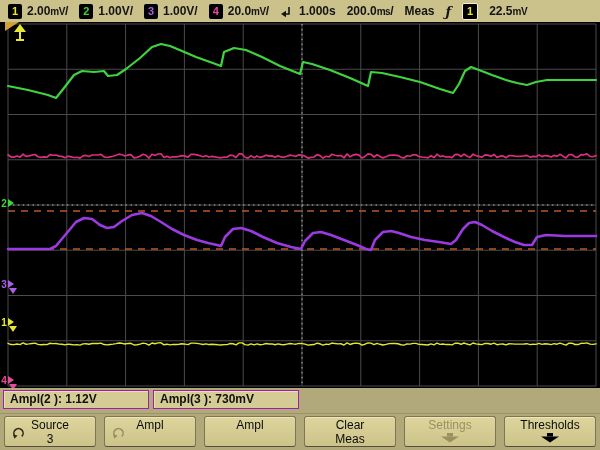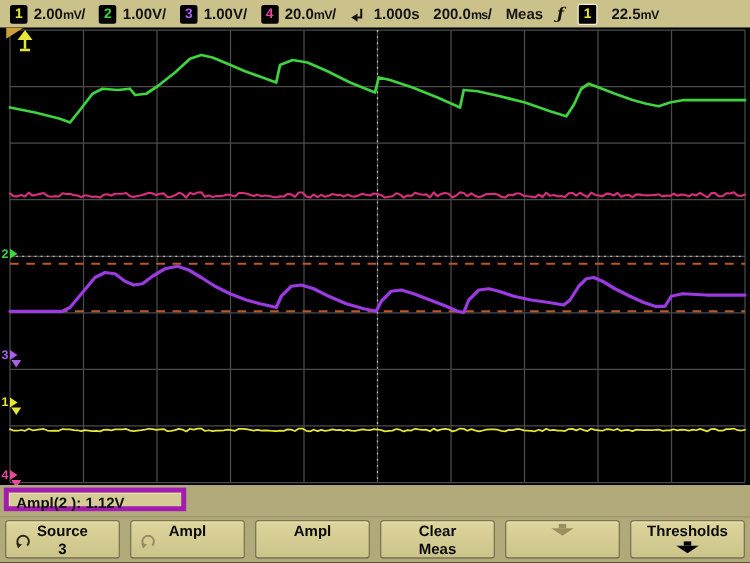--- a/index.html
+++ b/index.html
@@ -17,24 +17,24 @@
   .screen{position:absolute;top:22px;left:0;width:600px;height:366px;background:#000;overflow:hidden}
   svg.wave{position:absolute;top:0;left:0}
   .gmark{position:absolute;left:0;display:flex;align-items:center;height:14px}
   .gd{font-size:10px;font-weight:700;width:8px;text-align:center}
   .tri{width:0;height:0;border-top:4px solid transparent;border-bottom:4px solid transparent;border-left:6px solid}
   .submark{position:absolute;left:9px;width:0;height:0;border-left:4px solid transparent;border-right:4px solid transparent;border-top:6px solid}
   .tlm{position:absolute;left:13px;top:2px}
   .cornerm{position:absolute;left:4px;top:0}
   
   .measrow{position:absolute;top:388px;left:0;width:600px;height:25px;background:#b2a97b}
-  .meas{position:absolute;top:2px;height:19px;width:146px;background:#d5cc95;border:4px solid #a21caf;box-shadow:inset 1px 1px 0 #e9e0ad;font-size:12px;font-weight:700;line-height:17px;padding-left:6px;box-sizing:border-box;color:#101010}
+  .meas{position:absolute;top:2px;height:19px;width:146px;background:#d5cc95;border:1px solid #a21caf;box-shadow:inset 1px 1px 0 #e9e0ad;font-size:12px;font-weight:700;line-height:17px;padding-left:6px;box-sizing:border-box;color:#101010}
   
   .skrow{position:absolute;top:413px;left:0;width:600px;height:37px;border-top:1px solid rgba(0,0,0,.12)}
-  .softkey{position:absolute;top:2px;width:92px;height:31px;background:linear-gradient(#ded59d,#ccc38a);border:1px solid #7d7656;border-bottom-color:#55503a;border-radius:3px;box-shadow:inset 0 1px 0 #efe6b4;text-align:center;font-size:12px;font-weight:700;color:#0a0a0a;box-sizing:border-box;padding-top:1px;cursor:pointer}
+  .softkey{position:absolute;top:2px;width:92px;height:31px;background:linear-gradient(#ded59d,#ccc38a);border:1px solid #7d7656;border-bottom-color:#55503a;border-radius:3px;box-shadow:inset 0 1px 0 #efe6b4;text-align:center;font-size:12px;font-weight:400;color:#0a0a0a;box-sizing:border-box;padding-top:1px;cursor:pointer}
   .sk1,.sk2{line-height:14px}
   .softkey.disabled{color:#99905f}
   .knob{position:absolute;left:7px;top:9px}
   .knob.faded{opacity:.38}
   .dArrow{display:block;margin:1px auto 0;fill:#000}
   .dArrow.gray{fill:#99905f}
 </style>
 </head>
 <body>
 
@@ -124,20 +124,21 @@
     <div class="submark" style="top: 304px; border-top-color: rgb(230, 230, 54);"></div>
     <div class="gmark" style="top: 351px; color: rgb(232, 74, 154);">
       <span class="gd">4</span>
       <span class="tri" style="border-left-color:#e84a9a"></span>
     </div>
     <div class="submark" style="top: 362px; border-top-color: rgb(232, 74, 154);"></div>
   </div>
 
 <div class="measrow">
   <div class="meas" style="left:3px">Ampl(2 ): 1.12V</div>
+  <div class="meas" style="left:153px">Ampl(3 ): 730mV</div>
 </div>
 
 <div class="skrow">
   <div class="softkey" style="left:4px">
     <svg class="knob" width="13" height="13" viewBox="0 0 13 13">
         <path d="M3.2,10.4 A4.6 4.6 0 1 1 9.8,10.4" fill="none" stroke="#2e2a18" stroke-width="1.6"></path>
         <polygon points="1.0,8.6 5.6,9.4 2.4,12.8" fill="#2e2a18"></polygon>
       </svg>
     <div class="sk1">Source</div>
     <div class="sk2">3</div>
@@ -150,20 +151,21 @@
     <div class="sk2">Ampl</div>
   </div>
   <div class="softkey" style="left:204px">
     <div class="sk2">Ampl</div>
   </div>
   <div class="softkey" style="left:304px">
     <div class="sk1">Clear</div>
     <div class="sk2">Meas</div>
   </div>
   <div class="softkey disabled" style="left:404px">
+    <div class="sk1">Settings</div>
     <svg class="dArrow gray" width="20" height="10" viewBox="0 0 20 10">
         <rect x="7" y="0" width="6" height="3.5"></rect>
         <polygon points="1,3.5 19,3.5 10,9.5"></polygon>
       </svg>
   </div>
   <div class="softkey" style="left:504px">
     <div class="sk1">Thresholds</div>
     <svg class="dArrow" width="20" height="10" viewBox="0 0 20 10">
         <rect x="7" y="0" width="6" height="3.5"></rect>
         <polygon points="1,3.5 19,3.5 10,9.5"></polygon>

